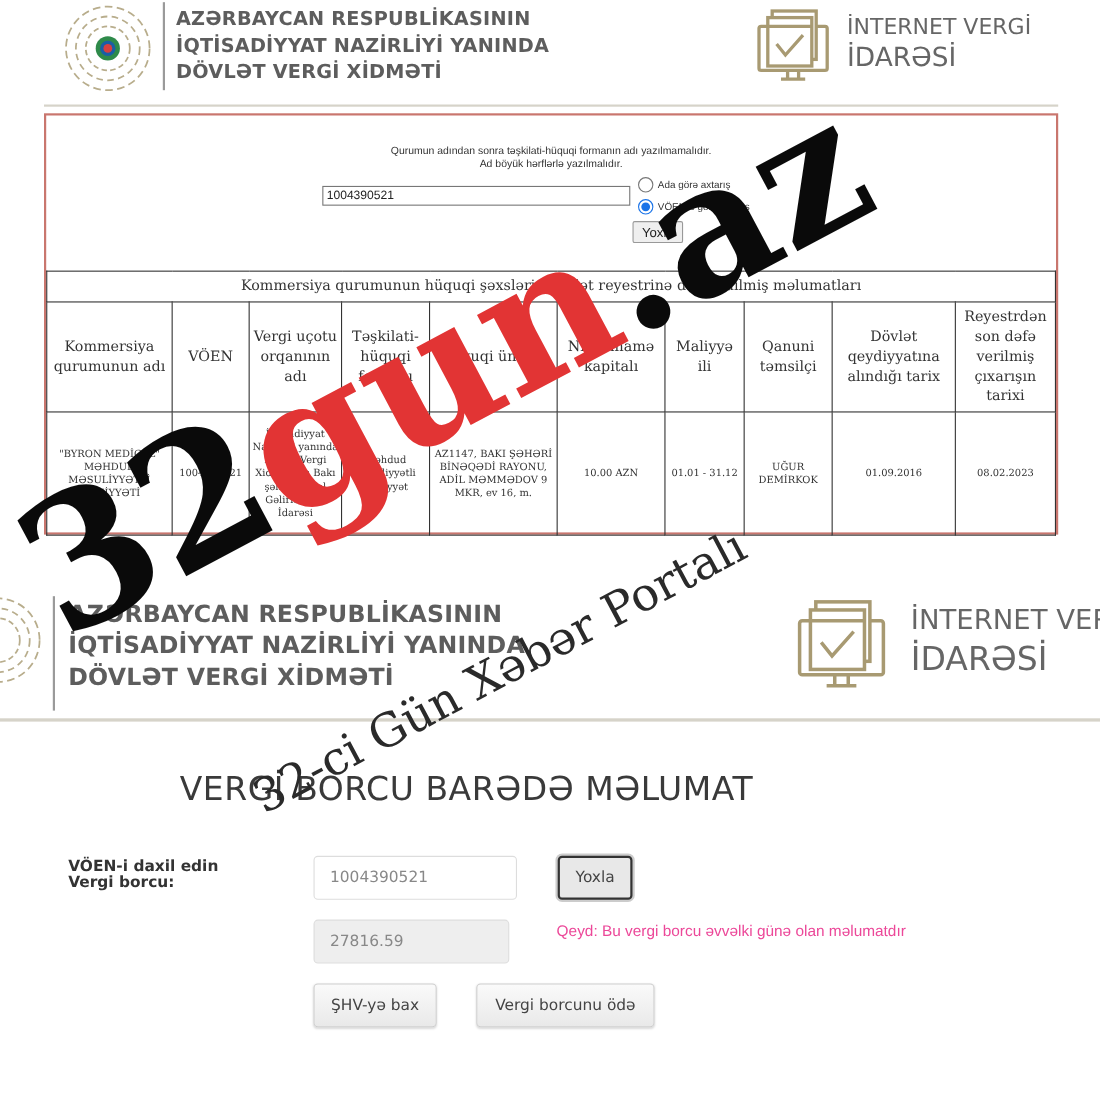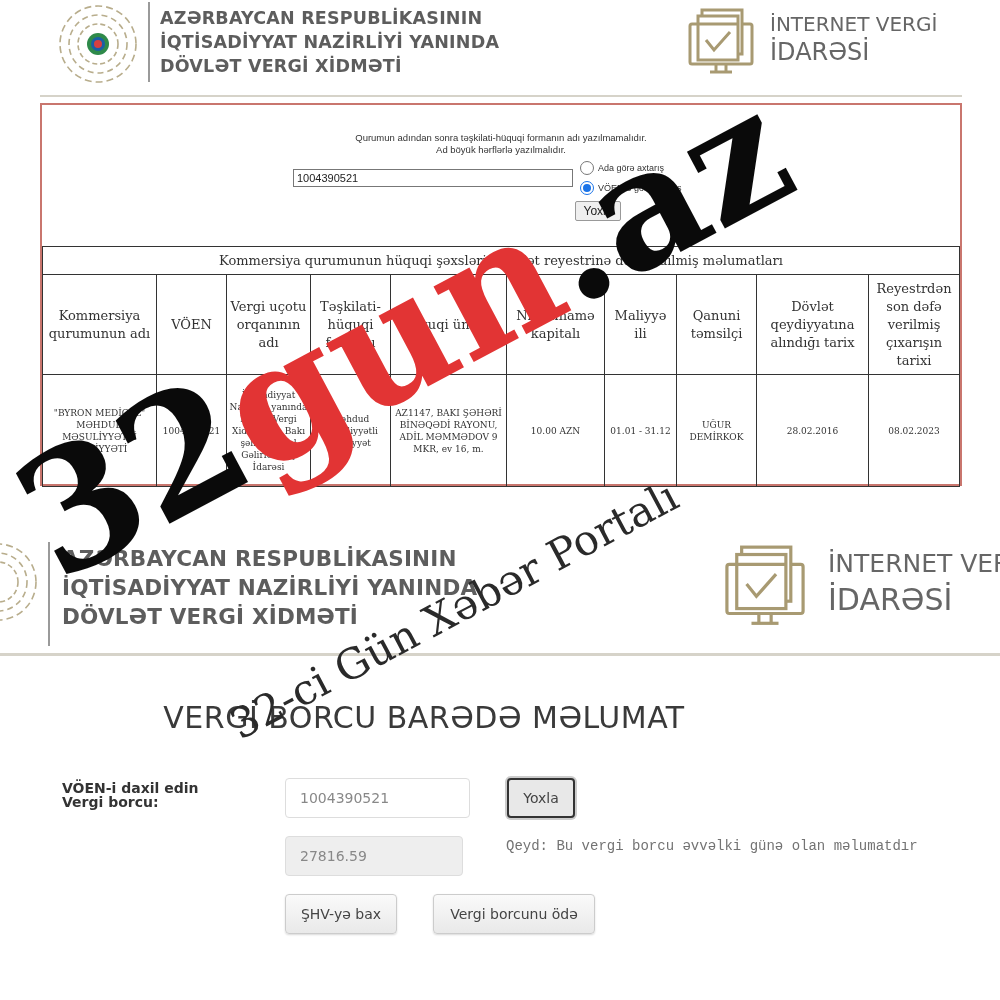--- a/index.html
+++ b/index.html
@@ -39,21 +39,21 @@
   
   .hdr2-rule { position: absolute; left: 0; top: 653px; width: 1000px; height: 3px; background: #d6d3c9; }
 
   
   .debt-title { position: absolute; left: 0; top: 700px; width: 848px; text-align: center; font-family: "DejaVu Sans", sans-serif; font-size: 30px; color: #3a3a3a; letter-spacing: 0.5px; }
   .f-label { position: absolute; font-family: "DejaVu Sans", sans-serif; font-size: 14px; font-weight: bold; color: #333; }
   .f-input { position: absolute; height: 40px; border: 1px solid #ddd; border-radius: 4px; font-family: "DejaVu Sans", sans-serif; font-size: 14px; color: #888; padding: 0 14px; background: #fff; line-height: 38px; }
   .f-input.ro { background: #eeeeee; }
   .f-btn { position: absolute; height: 40px; border: 1px solid #ccc; border-radius: 4px; background: linear-gradient(#fafafa, #e9e9e9); font-family: "DejaVu Sans", sans-serif; font-size: 14px; color: #444; box-shadow: 0 1px 2px rgba(0,0,0,0.15); }
   .f-btn.focus { border: 2px solid #333; box-shadow: 0 0 0 2px #ccc; background: #e8e8e8; }
-  .f-note { position: absolute; font-family: Liberation Mono, monospace; font-size: 14px; color: #737373; white-space: nowrap; text-align: center; }
+  .f-note { position: absolute; font-family: Liberation Sans, sans-serif; font-size: 14px; color: #ec4899; white-space: nowrap; text-align: center; }
 
   
   .wm { position: absolute; pointer-events: none; white-space: nowrap; font-family: "DejaVu Serif", serif; font-weight: bold; }
   .wm-logo { left: 70px; top: 440px; transform: rotate(-28deg); transform-origin: left bottom; font-size: 165px; line-height: 1; }
   .wm-logo .num { color: #0a0a0a; }
   .wm-logo .gun { color: #e23434; }
   .wm-logo .az { color: #0a0a0a; }
   .wm-sub { left: 245px; top: 700px; transform: rotate(-28deg); transform-origin: left bottom; font-size: 42px; color: #2a2a2a; font-weight: normal; }
 </style>
 </head>
@@ -134,21 +134,21 @@
     <tbody>
       <tr>
         <td>"BYRON MEDİCAL" MƏHDUD MƏSULİYYƏTLİ CƏMİYYƏTİ</td>
         <td>1004390521</td>
         <td>İqtisadiyyat Nazirliyi yanında Dövlət Vergi Xidmətinin Bakı şəhəri Lokal Gəlirlər Baş İdarəsi</td>
         <td>Məhdud məsuliyyətli cəmiyyət</td>
         <td>AZ1147, BAKI ŞƏHƏRİ BİNƏQƏDİ RAYONU, ADİL MƏMMƏDOV 9 MKR, ev 16, m.</td>
         <td>10.00 AZN</td>
         <td>01.01 - 31.12</td>
         <td>UĞUR DEMİRKOK</td>
-        <td>28.02.2016</td>
+        <td>01.09.2016</td>
         <td>08.02.2023</td>
       </tr>
     </tbody>
   </table>
 </div>
 
 <div class="hdr" style="top:500px; height:150px;">
   <div class="emblem" style="left:-44px; top:40px; width:84px; height:84px;">
     <svg viewBox="0 0 84 84">
       <g fill="none" stroke="#b8ad8c" stroke-width="1.6">

